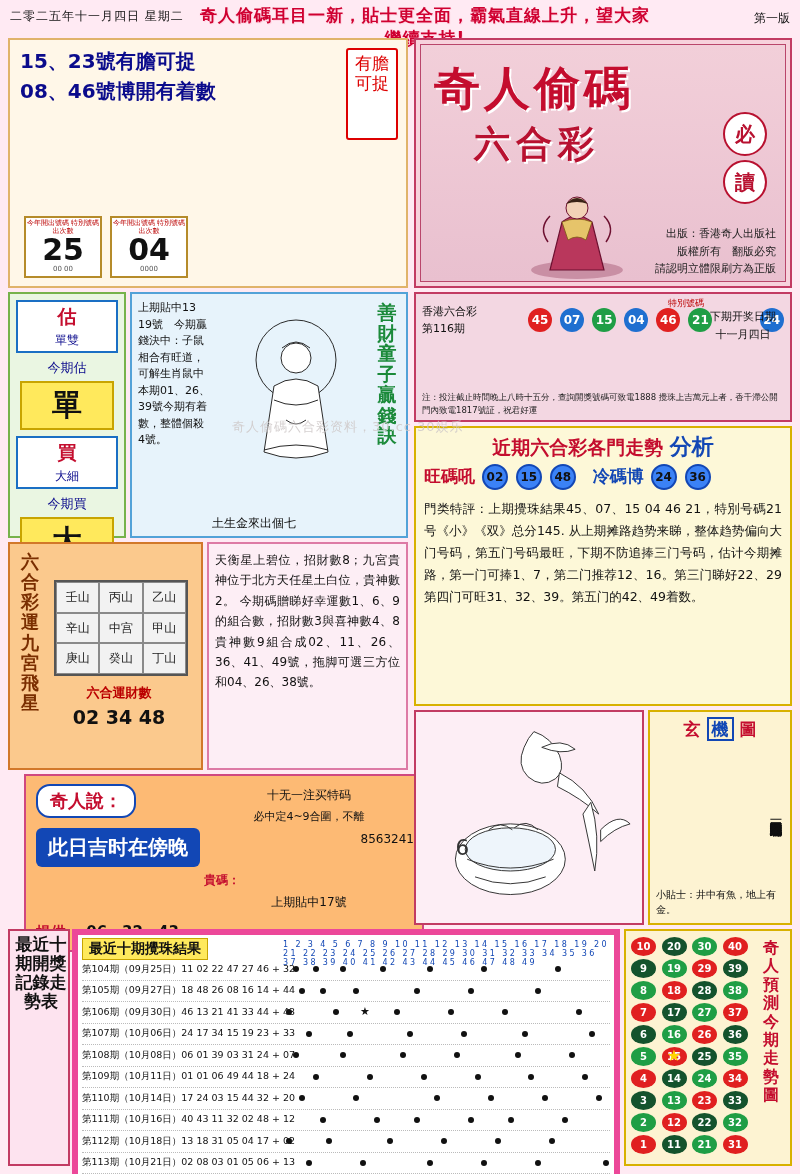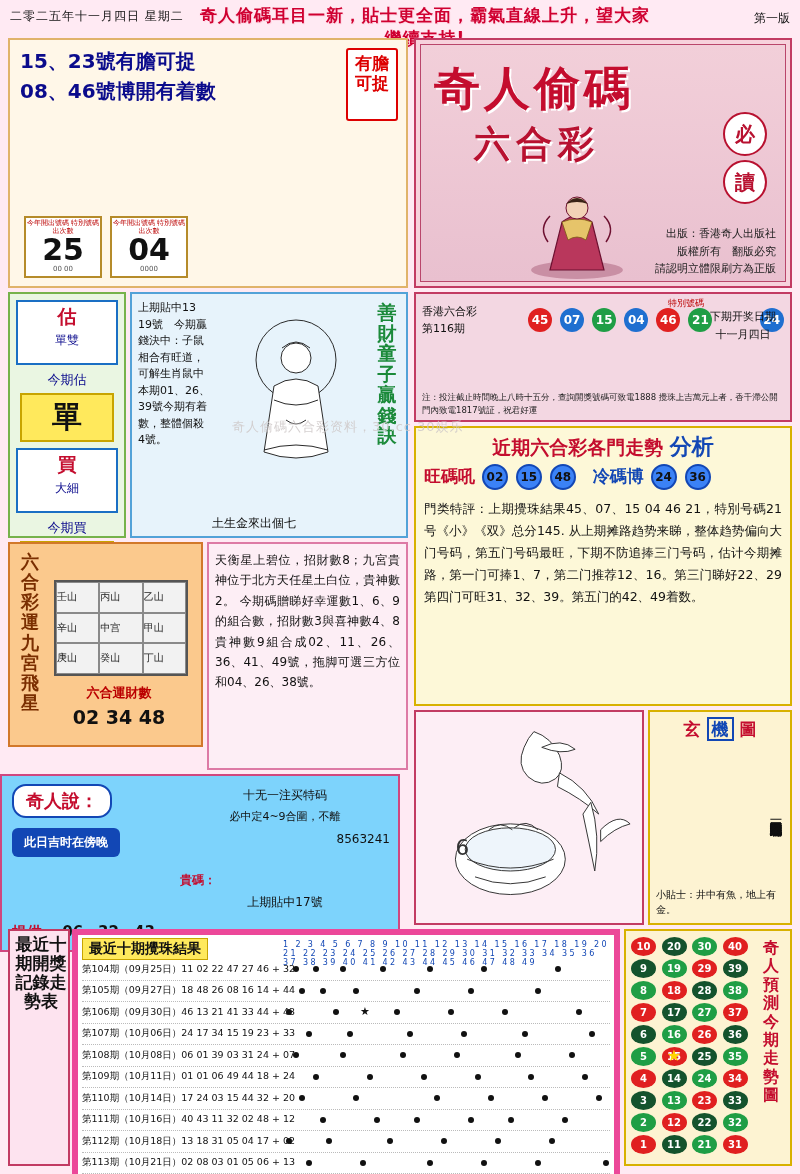--- a/index.html
+++ b/index.html
@@ -20,22 +20,22 @@
      text-shadow:1px 1px 0 #ffd7e6;}
   .topbar .edition{position:absolute;right:10px;top:10px;font-size:12px;}
 
   
   .panel{position:absolute;box-sizing:border-box;}
 
   
   .art1{left:8px;top:38px;width:400px;height:250px;background:#fff7e8;border:2px solid #e0b36a;}
   .art1 h2{margin:6px 10px 0 10px;font-size:20px;font-weight:bold;color:#0b0b8c;line-height:1.5;}
   .art1 .body{margin:6px 10px;font-size:12px;line-height:1.65;color:#111;text-align:justify;}
-  .stampbox{position:absolute;right:8px;top:8px;width:52px;height:73px;border:2px solid #d00;
-     background:#fff;color:#d00;font-size:17px;font-weight:bold;text-align:center;
+  .stampbox{position:absolute;right:8px;top:8px;width:52px;height:92px;border:2px solid #d00;
+     background:#fff;color:#d00;font-size:17px;font-weight:normal;text-align:center;
      line-height:1.15;padding-top:4px;box-sizing:border-box;border-radius:3px;}
   .numbox{position:absolute;bottom:8px;width:78px;height:62px;border:2px solid #b58b2a;background:#fff;
      box-sizing:border-box;}
   .numbox .cap{font-size:7px;color:#b00;text-align:center;line-height:1.1;padding-top:2px;}
   .numbox .big{font-size:30px;font-weight:bold;text-align:center;color:#111;line-height:1;}
   .numbox .small{font-size:7px;text-align:center;color:#555;}
   .nb1{left:14px;} .nb2{left:100px;}
 
   
   .mast{left:414px;top:38px;width:378px;height:250px;background:#f7d2dc;border:2px solid #c23b63;}
@@ -47,21 +47,21 @@
   .mast .mustread{position:absolute;right:16px;top:72px;width:58px;text-align:center;}
   .mast .mustread span{display:block;width:40px;height:40px;line-height:40px;margin:0 auto 4px auto;
      border:2px solid #b81130;border-radius:50%;color:#b81130;font-size:20px;font-weight:bold;background:#fff;}
   .mast .pub{position:absolute;right:14px;bottom:8px;text-align:right;font-size:11px;line-height:1.6;color:#222;}
   .mast .fig{position:absolute;left:96px;bottom:6px;width:130px;height:110px;}
 
   
   .estim{left:8px;top:292px;width:118px;height:246px;background:#eaf6e2;border:2px solid #76b24b;}
   .tagbox{margin:6px;border:2px solid #1a6fc4;background:#fff;text-align:center;}
   .tagbox .t1{font-size:19px;font-weight:bold;color:#c40d2e;padding:2px 0;}
-  .tagbox .t2{font-size:12px;color:#0a0a8c;padding-bottom:14px;}
+  .tagbox .t2{font-size:12px;color:#0a0a8c;padding-bottom:2px;}
   .yellowbox{margin:4px 10px;border:2px solid #c8a400;background:#ffe95c;text-align:center;
      font-size:30px;font-weight:bold;color:#111;padding:2px 0;}
   .estim .hdr{font-size:13px;color:#0a0a8c;text-align:center;margin-top:2px;}
 
   
   .pic1{left:130px;top:292px;width:278px;height:246px;background:#e7f3fb;border:2px solid #53a2d8;}
   .pic1 .txt{position:absolute;left:6px;top:6px;width:72px;font-size:11px;line-height:1.5;color:#111;}
   .pic1 .cap{position:absolute;left:80px;bottom:4px;font-size:12px;color:#111;}
   .pic1 .vtitle{position:absolute;right:6px;top:8px;width:26px;font-size:19px;font-weight:bold;
      color:#1b8a3a;line-height:1.08;text-align:center;}
@@ -81,25 +81,25 @@
   .analysis{left:414px;top:426px;width:378px;height:280px;background:#fdf8d8;border:2px solid #d8b100;}
   .analysis .h{position:absolute;left:0;right:0;top:4px;text-align:center;font-size:19px;font-weight:bold;color:#c40d2e;}
   .analysis .h .blue{color:#1247b5;font-size:22px;}
   .analysis .hotrow{position:absolute;left:8px;top:36px;font-size:17px;font-weight:bold;color:#c40d2e;}
   .analysis .hotrow .cold{color:#1247b5;margin-left:10px;}
   .ball2{display:inline-block;width:22px;height:22px;border-radius:50%;border:2px solid #1247b5;background:#3b82f6;
      color:#111;font-size:12px;font-weight:bold;text-align:center;line-height:22px;margin:0 1px;vertical-align:middle;}
   .analysis .body{position:absolute;left:8px;right:8px;top:70px;font-size:12.5px;line-height:1.75;text-align:justify;color:#111;}
 
   
-  .nine{left:8px;top:542px;width:195px;height:205px;background:#fbc98d;border:2px solid #d2782a;}
+  .nine{left:8px;top:542px;width:195px;height:228px;background:#fbc98d;border:2px solid #d2782a;}
   .nine .vt{position:absolute;left:6px;top:8px;width:28px;font-size:18px;font-weight:bold;color:#7a2e00;line-height:1.12;text-align:center;}
   .grid{position:absolute;left:44px;top:36px;width:130px;height:92px;background:#e7e9ec;border:2px solid #555;
      display:grid;grid-template-columns:repeat(3,1fr);grid-template-rows:repeat(3,1fr);}
-  .grid div{border:1px solid #8a8a8a;font-size:10px;text-align:left;line-height:28px;color:#222;background:#f2f2f2;}
+  .grid div{border:1px solid #8a8a8a;font-size:12px;text-align:center;line-height:28px;color:#222;background:#f2f2f2;}
   .nine .lbl2{position:absolute;left:44px;top:140px;width:130px;text-align:center;font-size:13px;font-weight:bold;color:#b00;}
   .nine .nums{position:absolute;left:44px;top:162px;width:130px;text-align:center;font-size:19px;font-weight:bold;color:#111;}
 
   
   .mid{left:207px;top:542px;width:201px;height:228px;background:#fdeef5;border:2px solid #dd7aa5;}
   .mid .body{margin:6px;font-size:12px;line-height:1.7;text-align:justify;color:#111;}
 
   
   .bird{left:414px;top:710px;width:230px;height:215px;background:#fdeef5;border:2px solid #c23b63;}
 
@@ -107,25 +107,25 @@
   .xuan{left:648px;top:710px;width:144px;height:215px;background:#fdf3d2;border:2px solid #d8b100;}
   .xuan .h{text-align:center;margin-top:6px;font-size:17px;font-weight:bold;color:#c40d2e;}
   .xuan .h .box{border:2px solid #1247b5;color:#1247b5;padding:0 3px;}
   .xuan .poem{position:absolute;top:36px;left:6px;right:6px;height:130px;
      font-size:12.5px;line-height:1.35;color:#111;writing-mode:vertical-rl;text-orientation:upright;
      display:flex;justify-content:center;}
   .xuan .poem span{margin-left:3px;}
   .xuan .small{position:absolute;left:6px;bottom:6px;font-size:10px;line-height:1.5;color:#111;}
 
   
-  .says{left:0;top:774px;width:400px;height:178px;background:#7dd3fc;border:2px solid #d0477f;}
+  .says{left:24px;top:774px;width:400px;height:178px;background:#fdba74;border:2px solid #d0477f;}
   .says .badge{position:absolute;left:10px;top:8px;background:#fff;border:2px solid #1247b5;border-radius:14px;
      padding:3px 12px;font-size:18px;font-weight:bold;color:#c40d2e;}
   .says .blue{position:absolute;left:10px;top:52px;background:#1247b5;color:#fff;border-radius:6px;
-     padding:6px 12px;font-size:12px;font-weight:bold;}
+     padding:6px 12px;font-size:20px;font-weight:bold;}
   .says .provide{position:absolute;left:10px;bottom:8px;font-size:15px;font-weight:bold;color:#c40d2e;}
   .says .provide b{color:#111;}
   .says .right{position:absolute;right:8px;top:8px;width:210px;font-size:12px;line-height:1.9;color:#111;}
   .says .right .row{display:flex;justify-content:space-between;}
   .says .right .k{color:#c40d2e;font-weight:bold;margin-top:41px;}
 
   
   .bl{left:8px;top:929px;width:62px;height:237px;background:#fde3ef;border:2px solid #c23b63;}
   .bl .vt{position:absolute;left:4px;top:4px;width:54px;font-size:17px;font-weight:bold;color:#111;
      line-height:1.12;text-align:center;}

